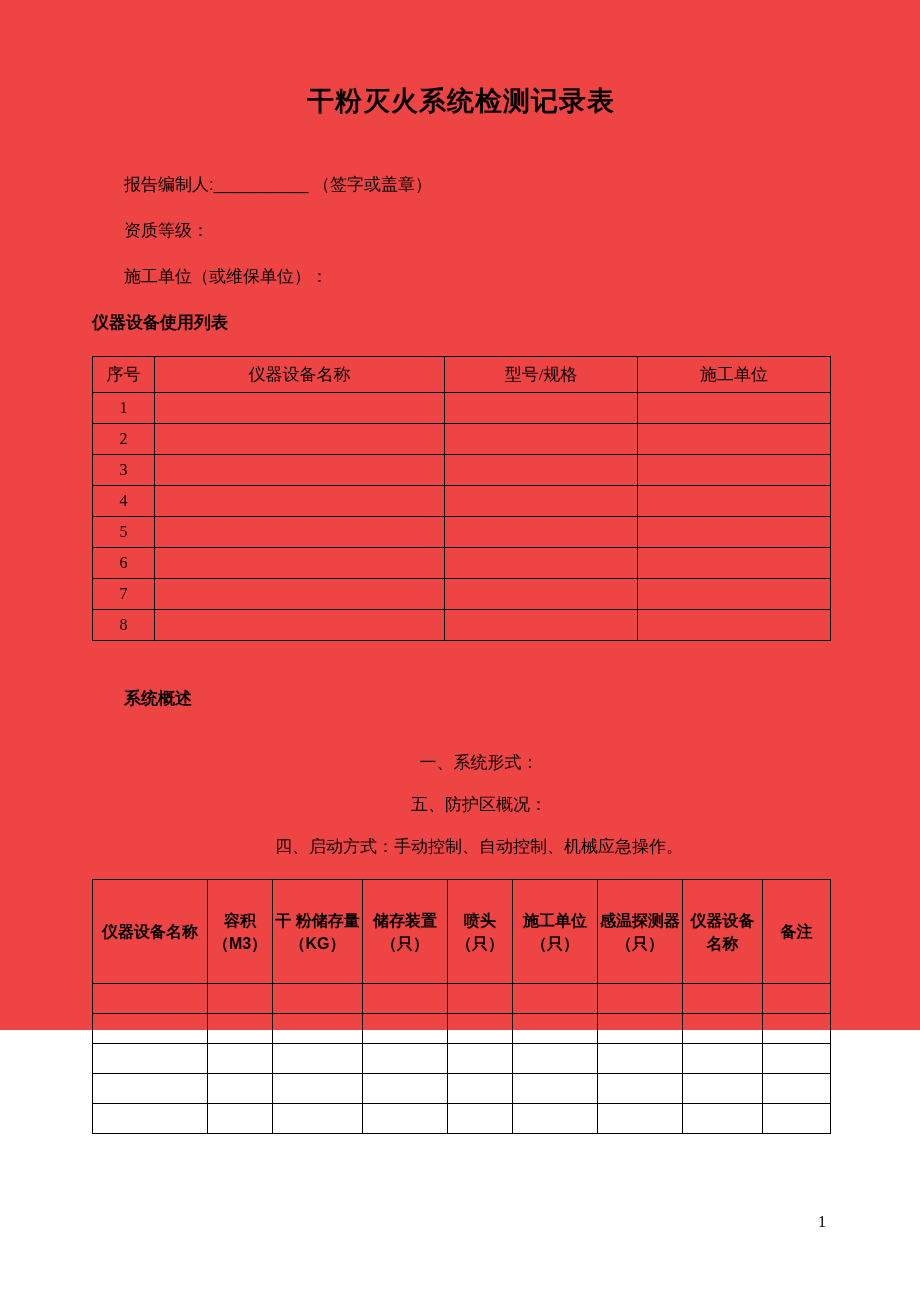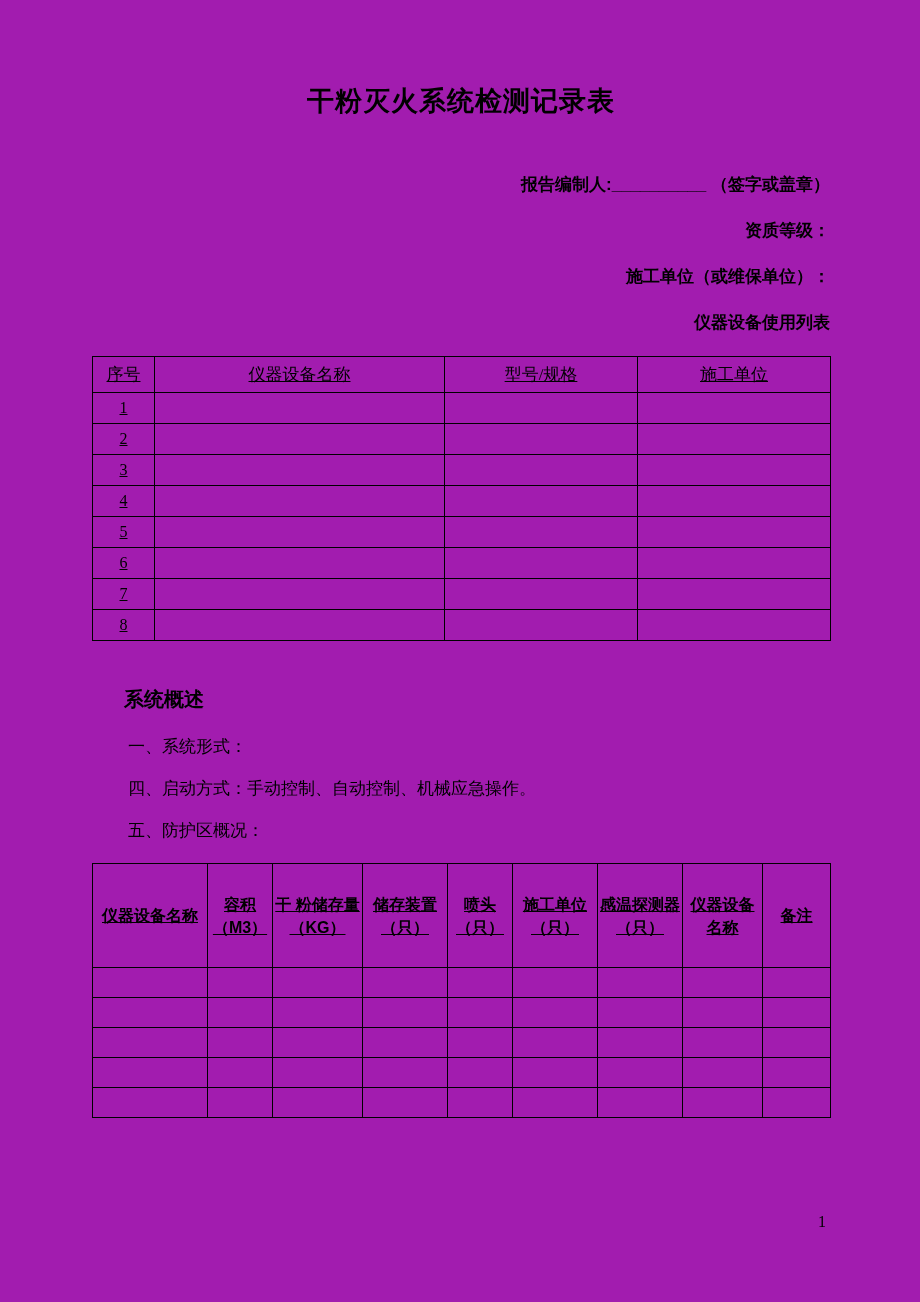--- a/index.html
+++ b/index.html
@@ -8,22 +8,22 @@
     width: 920px;
     height: 1302px;
     font-family: "Liberation Serif", "DejaVu Serif", serif;
     color: #000000;
     position: relative;
     overflow: hidden;
   }
   .page {
     position: relative;
     width: 920px;
-    height: 1302px;
-    background: #a21caf;
+    height: 1030px;
+    background: #ef4444;
   }
   .content {
     position: absolute;
     left: 92px;
     top: 0;
     width: 738px;
   }
   .doc-title {
     margin-top: 85px;
     text-align: center;
@@ -32,38 +32,36 @@
     font-weight: bold;
     letter-spacing: 1px;
     font-family: "Liberation Sans", "DejaVu Sans", sans-serif;
   }
   .fields { margin-top: 58px; }
   .field-line {
     margin-left: 32px;
     margin-bottom: 26px;
     font-size: 17px;
     line-height: 20px;
-    font-weight: bold;
-    font-family: "Liberation Sans", "DejaVu Sans", sans-serif;
-    text-align: right;
+    font-weight: normal;
+    font-family: "Liberation Sans", "DejaVu Sans", sans-serif;
   }
   .table-caption {
     margin-top: 18px;
     margin-bottom: 23px;
-    text-align: right;
+    text-align: left;
     font-size: 17px;
     line-height: 20px;
     font-weight: bold;
     font-family: "Liberation Sans", "DejaVu Sans", sans-serif;
   }
   table {
     border-collapse: collapse;
     table-layout: fixed;
     width: 738px;
-    text-decoration: underline;
   }
   th, td {
     border: 1px solid #000000;
     text-align: center;
     vertical-align: middle;
     overflow: hidden;
   }
   .equipment th {
     height: 36px;
     font-size: 17px;
@@ -71,26 +69,26 @@
     font-family: "Liberation Serif", "DejaVu Serif", serif;
   }
   .equipment td {
     height: 31px;
     font-size: 16px;
     font-family: "Liberation Serif", "DejaVu Serif", serif;
   }
   .section-heading {
     margin-top: 48px;
     margin-left: 32px;
-    font-size: 20px;
-    line-height: 20px;
-    font-weight: bold;
-    font-family: "Liberation Sans", "DejaVu Sans", sans-serif;
-  }
-  .overview { margin-top: 28px; }
+    font-size: 17px;
+    line-height: 20px;
+    font-weight: bold;
+    font-family: "Liberation Sans", "DejaVu Sans", sans-serif;
+  }
+  .overview { margin-top: 44px; text-align: center; }
   .overview-item {
     margin-left: 36px;
     margin-bottom: 22px;
     font-size: 17px;
     line-height: 20px;
     font-family: "Liberation Serif", "DejaVu Serif", serif;
   }
   .zones { margin-top: 16px; }
   .zones th {
     height: 104px;
@@ -191,22 +189,22 @@
             <td></td>
             <td></td>
           </tr>
         </tbody>
     </table>
 
     <div class="section-heading">系统概述</div>
 
     <div class="overview">
       <div class="overview-item">一、系统形式：</div>
+      <div class="overview-item">五、防护区概况：</div>
       <div class="overview-item">四、启动方式：手动控制、自动控制、机械应急操作。</div>
-      <div class="overview-item">五、防护区概况：</div>
     </div>
 
     <table class="zones">
       <colgroup>
         <col style="width:115px">
         <col style="width:65px">
         <col style="width:90px">
         <col style="width:85px">
         <col style="width:65px">
         <col style="width:85px">

